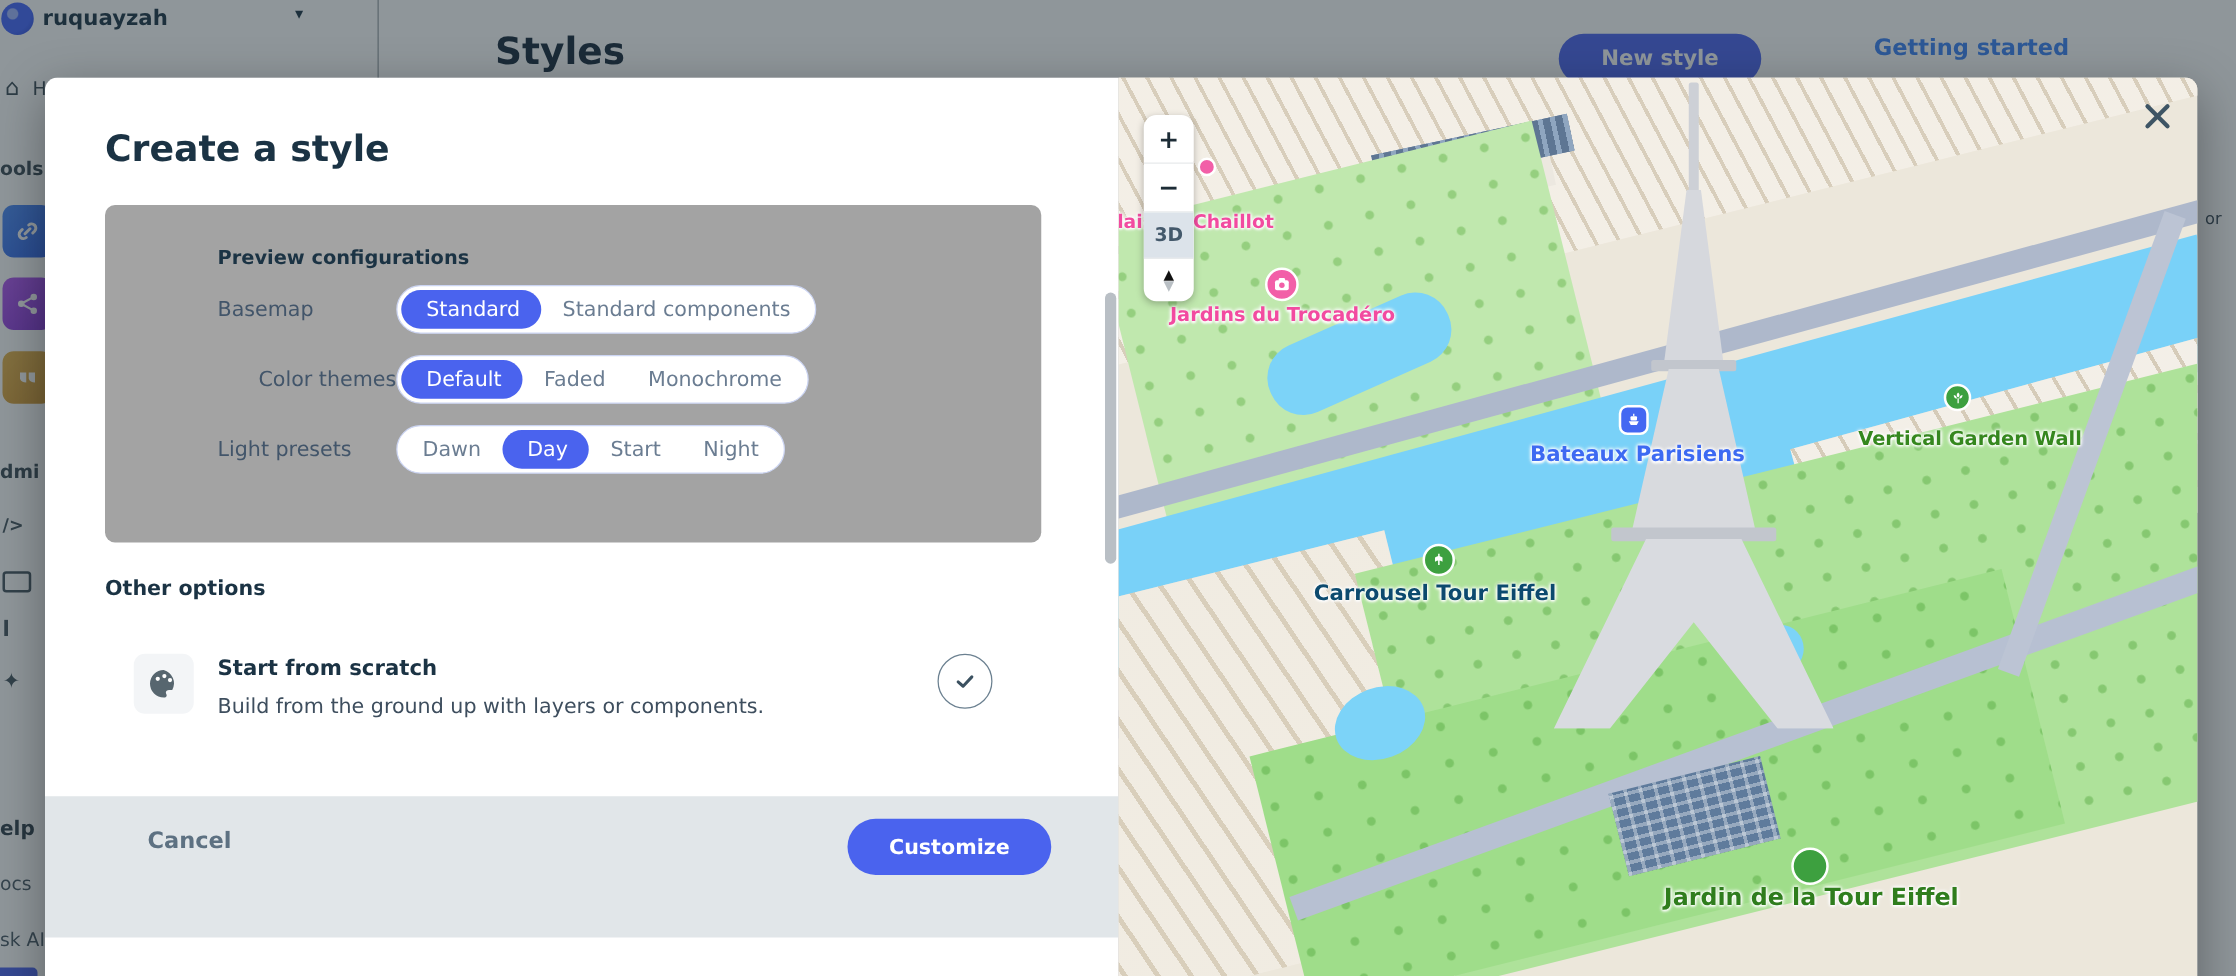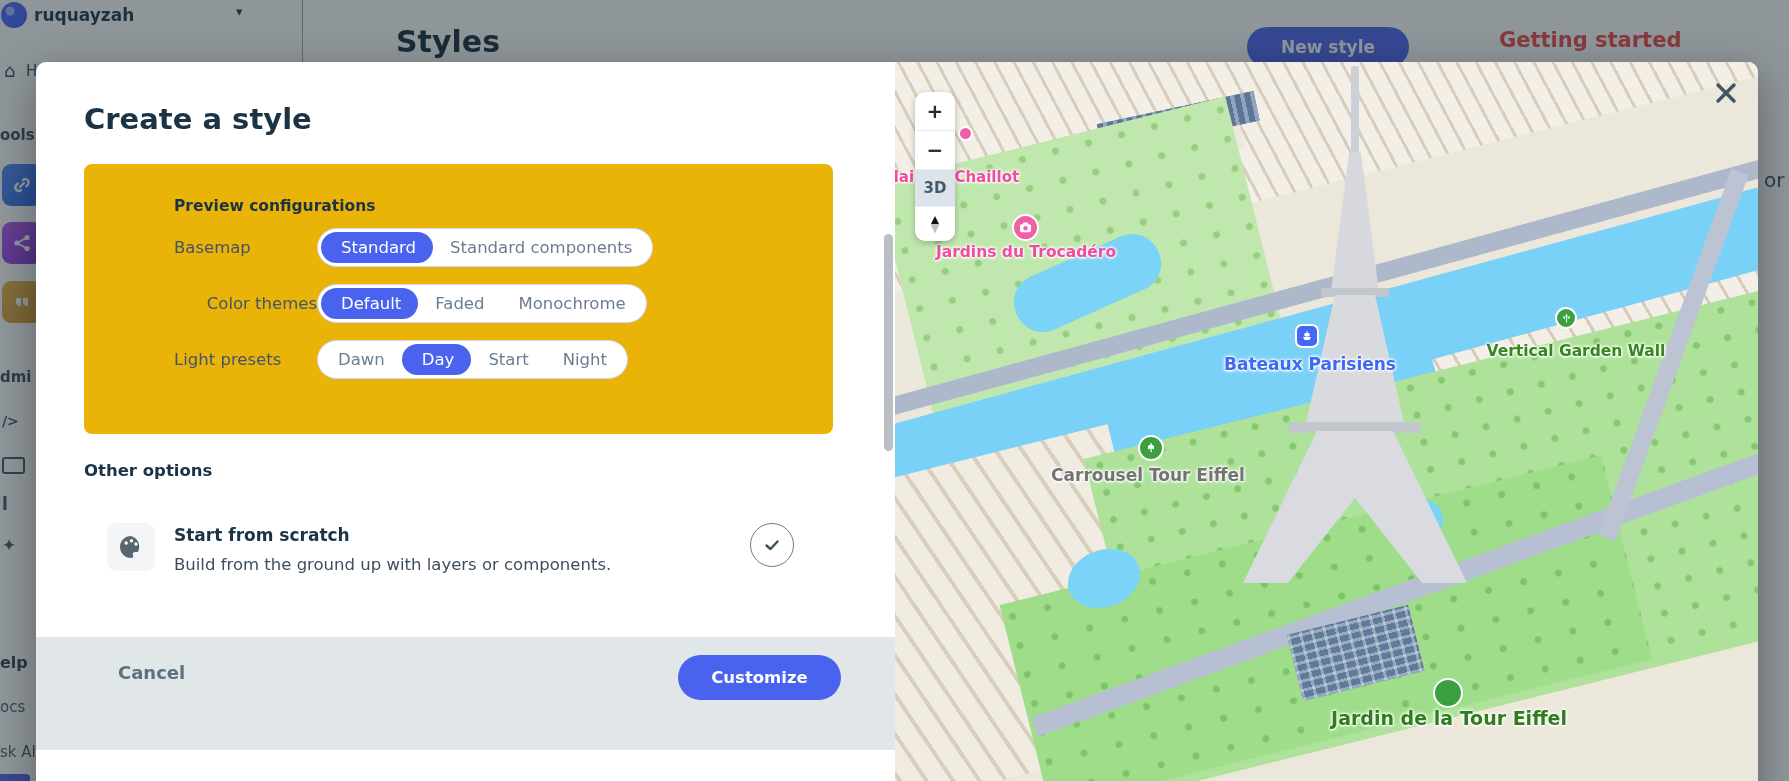--- a/index.html
+++ b/index.html
@@ -22,34 +22,34 @@
   .tile.orange{background:linear-gradient(135deg,#e5b34a,#cf9430);}
   .sideicon{position:absolute;left:2px;color:#44555f;}
 
   
   .pgtitle{position:absolute;left:396px;top:24px;font-size:30px;font-weight:bold;color:#16293a;}
   .btn-outline{position:absolute;left:1061px;top:27px;width:168px;height:40px;border:2px solid #3c5364;border-radius:21px;
       box-sizing:border-box;display:flex;align-items:center;justify-content:center;
       font-size:17px;font-weight:bold;color:#41586a;background:transparent;}
   .btn-blue{position:absolute;left:1247px;top:27px;width:162px;height:40px;border-radius:21px;background:#4a63ee;
       display:flex;align-items:center;justify-content:center;font-size:17px;font-weight:bold;color:#fff;}
-  .gstart{position:absolute;left:1499px;top:28px;font-size:21px;font-weight:bold;color:#ef4444;}
-  .edgefrag{position:absolute;left:1764px;top:168px;font-size:20px;color:#3c4c5a;text-align:center;}
+  .gstart{position:absolute;left:1499px;top:28px;font-size:18px;font-weight:bold;color:#3b82f6;}
+  .edgefrag{position:absolute;left:1764px;top:168px;font-size:13px;color:#3c4c5a;text-align:center;}
   .bchev{position:absolute;left:235px;top:743px;font-size:19px;font-weight:bold;color:#2f3f4a;}
   .bluebar{position:absolute;left:0;top:774px;width:30px;height:7px;background:#4a63ee;border-radius:0 4px 0 0;}
 
   
   #dim{position:absolute;inset:0;background:rgba(31,45,54,0.5);z-index:5;}
 
   
   #modal{position:absolute;left:36px;top:62px;width:1722px;height:772px;z-index:10;display:flex;
          border-radius:10px;overflow:hidden;box-shadow:0 12px 40px rgba(0,0,0,.35);}
   #pane-form{position:relative;width:859px;height:100%;background:#fff;flex:none;}
   .mtitle{position:absolute;left:48px;top:40px;font-size:29px;font-weight:bold;color:#1b3344;}
-  .lav{position:absolute;left:48px;top:102px;width:749px;height:270px;background:#eab308;border-radius:8px;}
+  .lav{position:absolute;left:48px;top:102px;width:749px;height:270px;background:#a3a3a3;border-radius:8px;}
   .lav-head{position:absolute;left:90px;top:33px;font-size:15.5px;font-weight:bold;color:#1b3344;}
   .cfg-row{position:absolute;left:90px;display:flex;align-items:center;}
   .cfg-label{width:143px;font-size:16.5px;color:#42556a;flex:none;}
   .pills{display:inline-flex;background:#fff;border:1px solid #ccd5f3;border-radius:999px;padding:3px;align-items:center;}
   .pill{padding:6px 17px;border-radius:999px;font-size:16.5px;color:#6b7d92;white-space:nowrap;cursor:pointer;}
   .pill.sel{background:#4a63ee;color:#fff;padding-left:20px;}
   .oo-head{position:absolute;left:48px;top:399px;font-size:16.5px;font-weight:bold;color:#1b3344;}
   .card-tile{position:absolute;left:71px;top:461px;width:48px;height:48px;border-radius:9px;background:#f3f5f7;
              display:flex;align-items:center;justify-content:center;}
   .card-title{position:absolute;left:138px;top:463px;font-size:17px;font-weight:bold;color:#1b3344;}
@@ -281,21 +281,21 @@
         </svg>
     </div>
     <div class="maplabel halo" style="left:681px;top:280px;transform:translateX(-50%);font-size:15.5px;color:#35871e;">Vertical Garden Wall</div>
 
     <div class="poi" style="left:243px;top:373px;width:26px;height:26px;background:#3da03f;">
       <svg width="12" height="12" viewBox="0 0 12 12">
           <rect x="5.5" y="1" width="1.2" height="9" fill="#fff"></rect>
           <path d="M3 4 q3 -2.4 6 0 v3.4 q-3 -2 -6 0z" fill="#fff"></path>
         </svg>
     </div>
-    <div class="maplabel halo" style="left:253px;top:403px;transform:translateX(-50%);font-size:17px;color:#737373;">Carrousel Tour Eiffel</div>
+    <div class="maplabel halo" style="left:253px;top:403px;transform:translateX(-50%);font-size:17px;color:#0c4a6e;">Carrousel Tour Eiffel</div>
 
     <div class="poi" style="left:538px;top:616px;width:30px;height:30px;background:#3da03f;z-index:4;"></div>
     <div class="maplabel halo" style="left:554px;top:645px;transform:translateX(-50%);font-size:19px;color:#2f7d1d;">Jardin de la Tour Eiffel</div>
 
     <div class="ctrl">
       <div class="cbtn">+</div>
       <div class="cbtn">−</div>
       <div class="cbtn c3d">3D</div>
       <div class="cbtn ccompass">
         <span class="up">▲</span>

